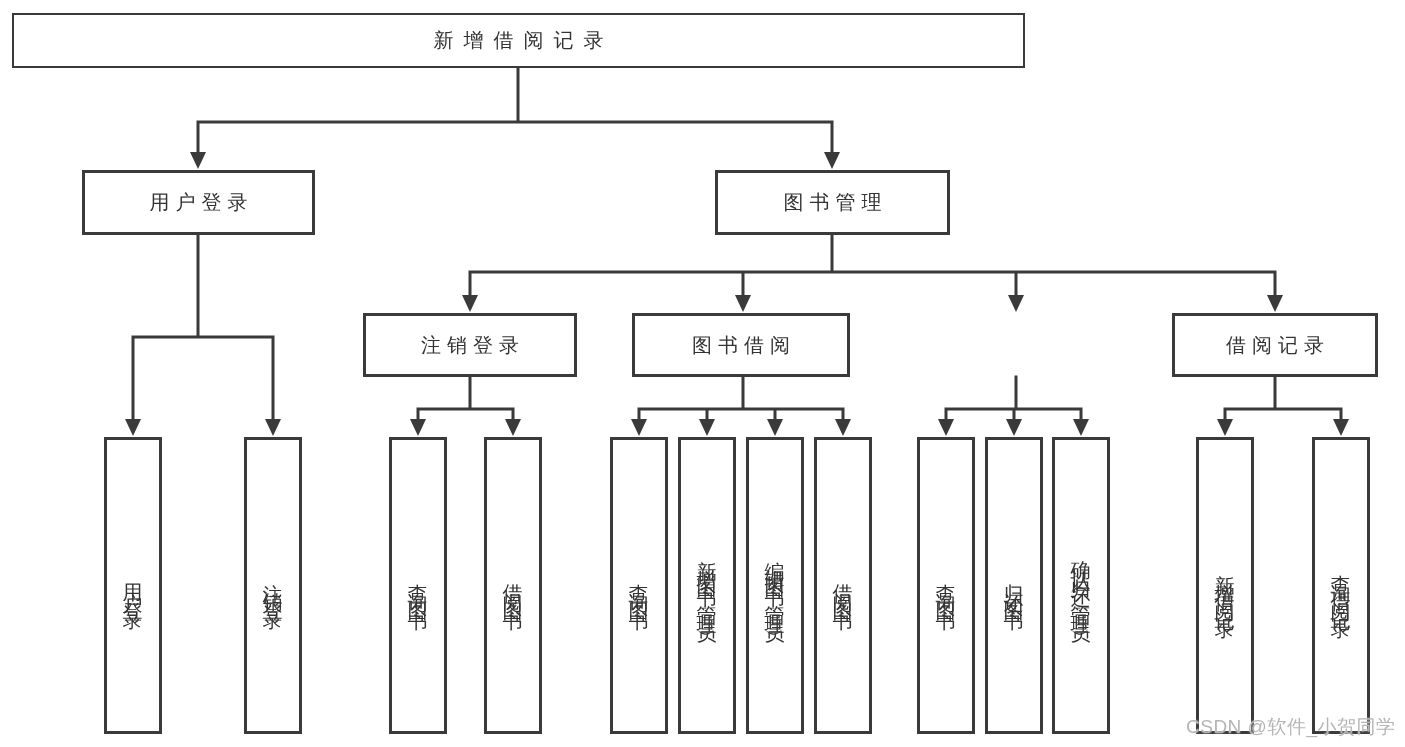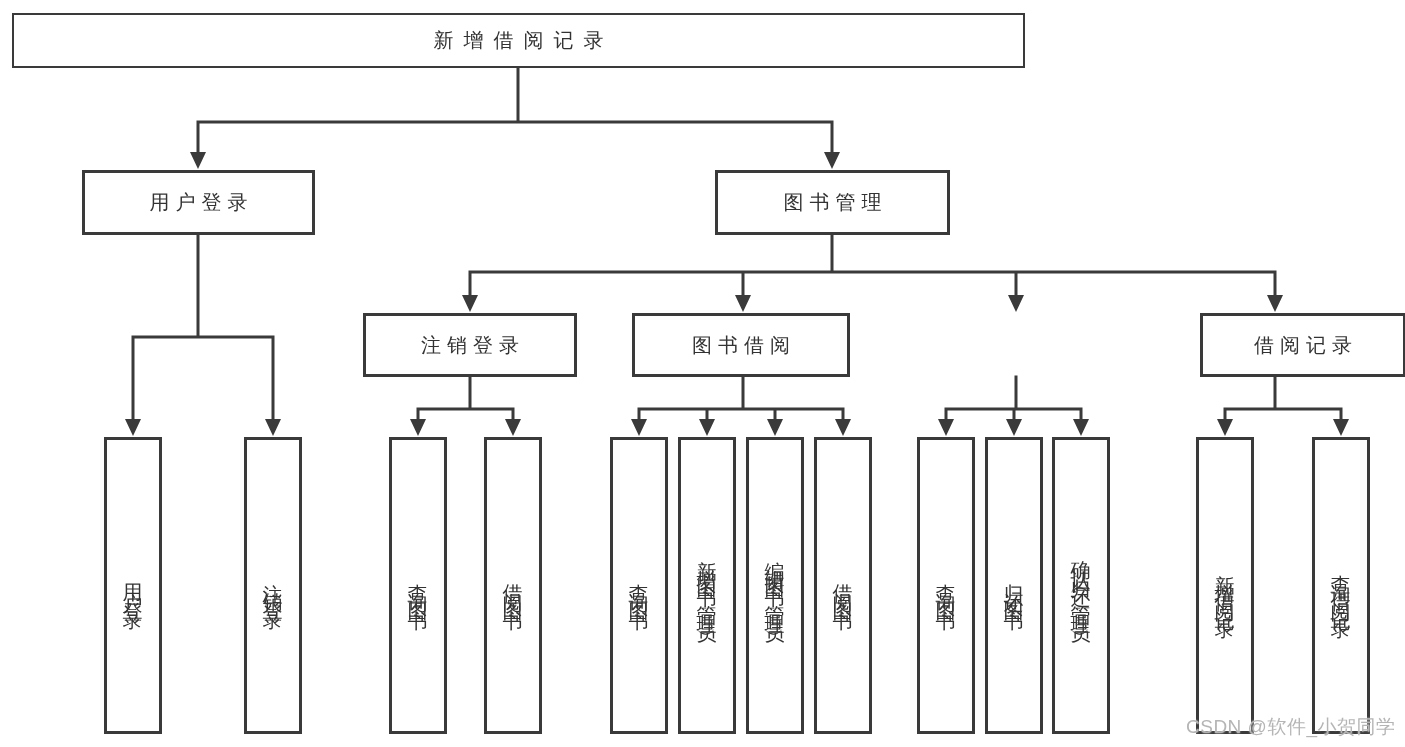--- a/index.html
+++ b/index.html
@@ -95,21 +95,21 @@
   <div class="node" style="left:715px; top:170px; width:235px; height:65px;">
     <span class="label">图书管理</span>
   </div>
 
   <div class="node" style="left:363px; top:313px; width:214px; height:64px;">
     <span class="label">注销登录</span>
   </div>
   <div class="node" style="left:632px; top:313px; width:218px; height:64px;">
     <span class="label">图书借阅</span>
   </div>
-  <div class="node" style="left:1172px; top:313px; width:206px; height:64px;margin-left:28px;">
+  <div class="node" style="left:1172px; top:313px; width:206px; height:64px;">
     <span class="label">借阅记录</span>
   </div>
 
   <div class="node leaf" style="left:104px; top:437px; width:58px; height:297px;">
     <span class="label">用户登录</span>
   </div>
   <div class="node leaf" style="left:244px; top:437px; width:58px; height:297px;">
     <span class="label">注销登录</span>
   </div>
 

